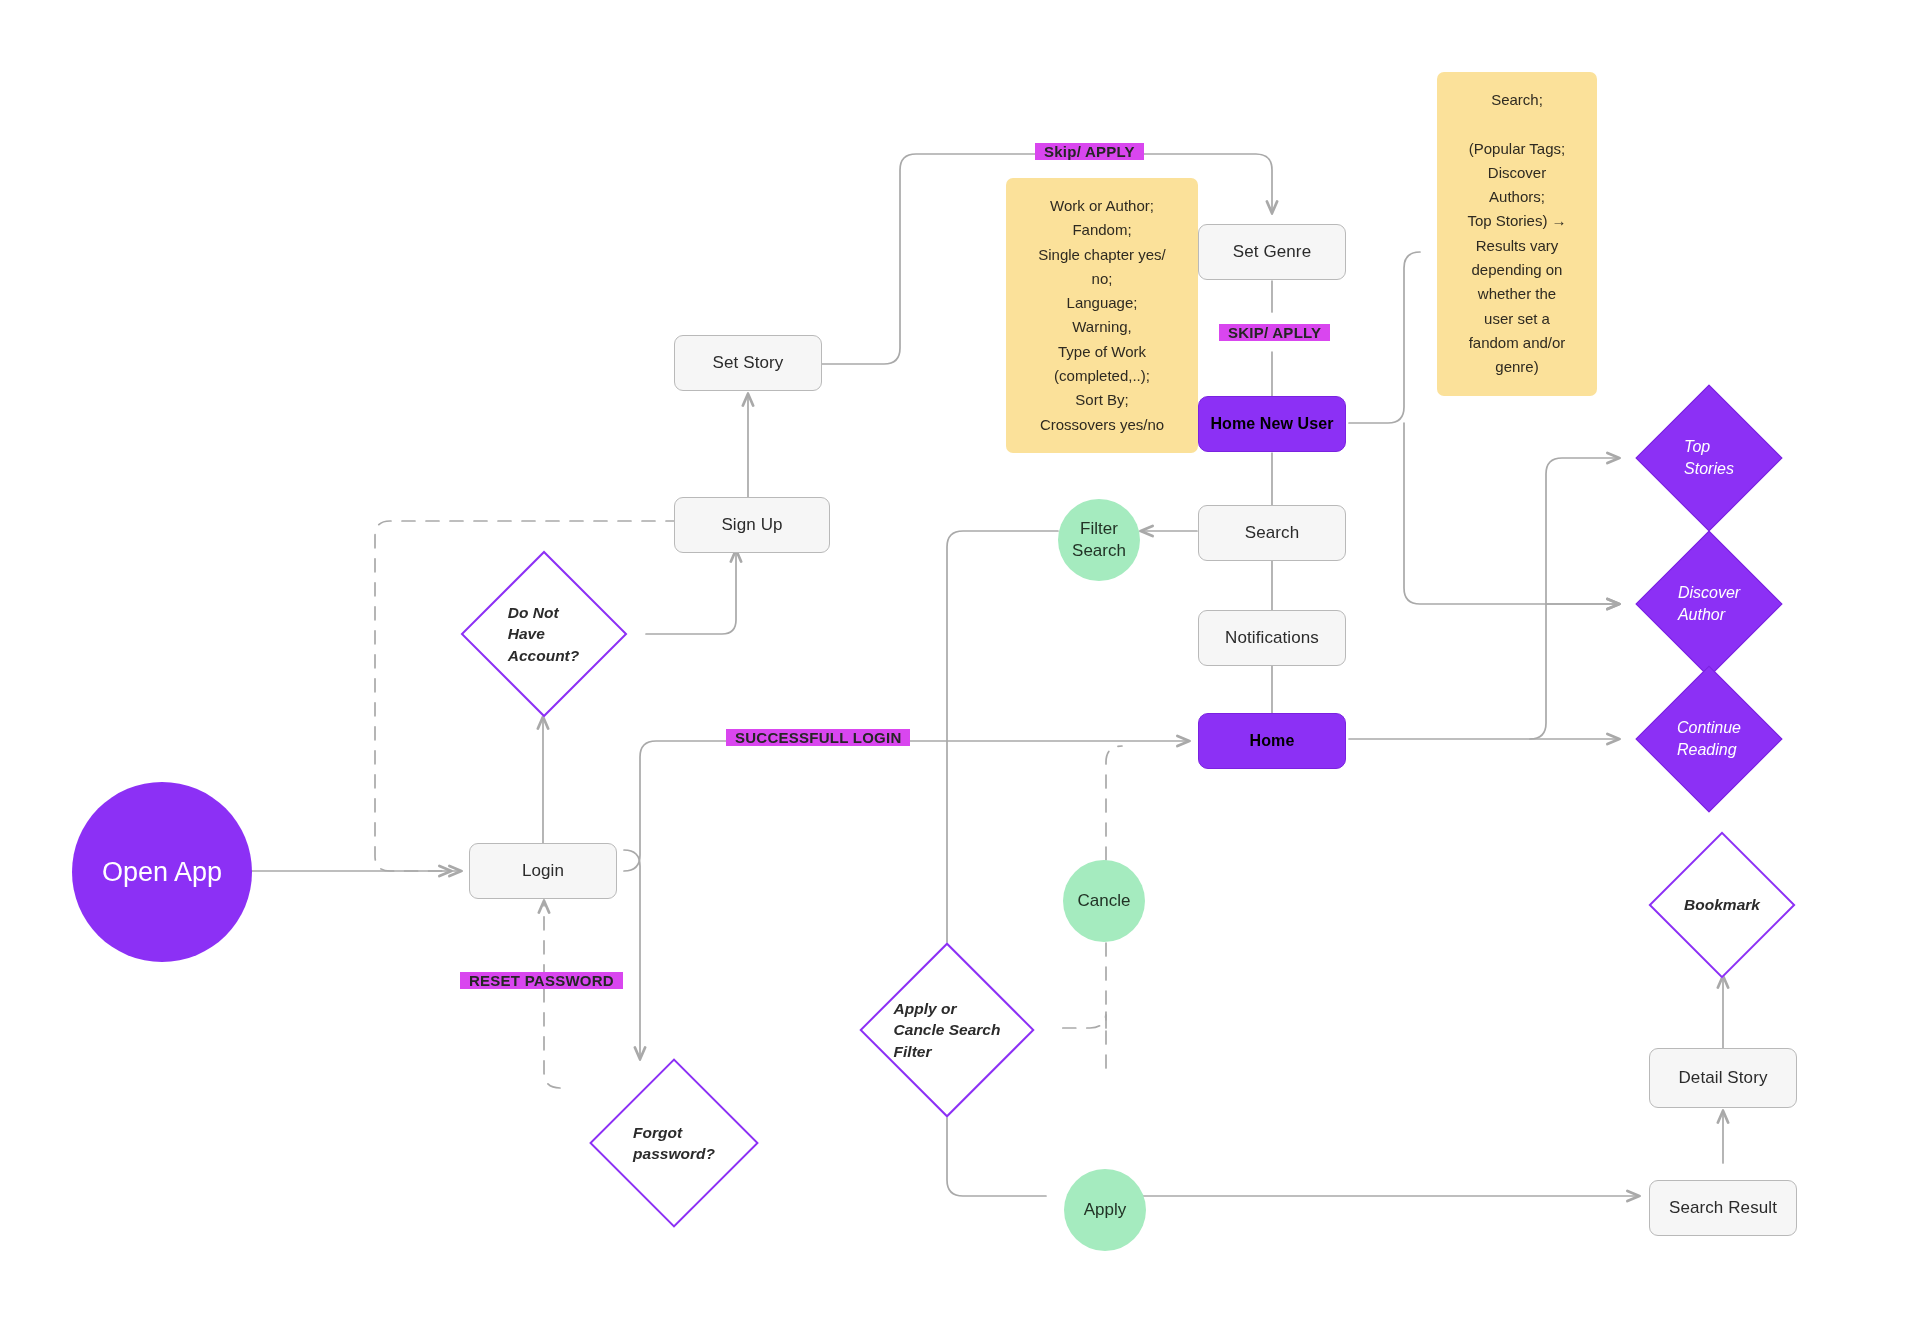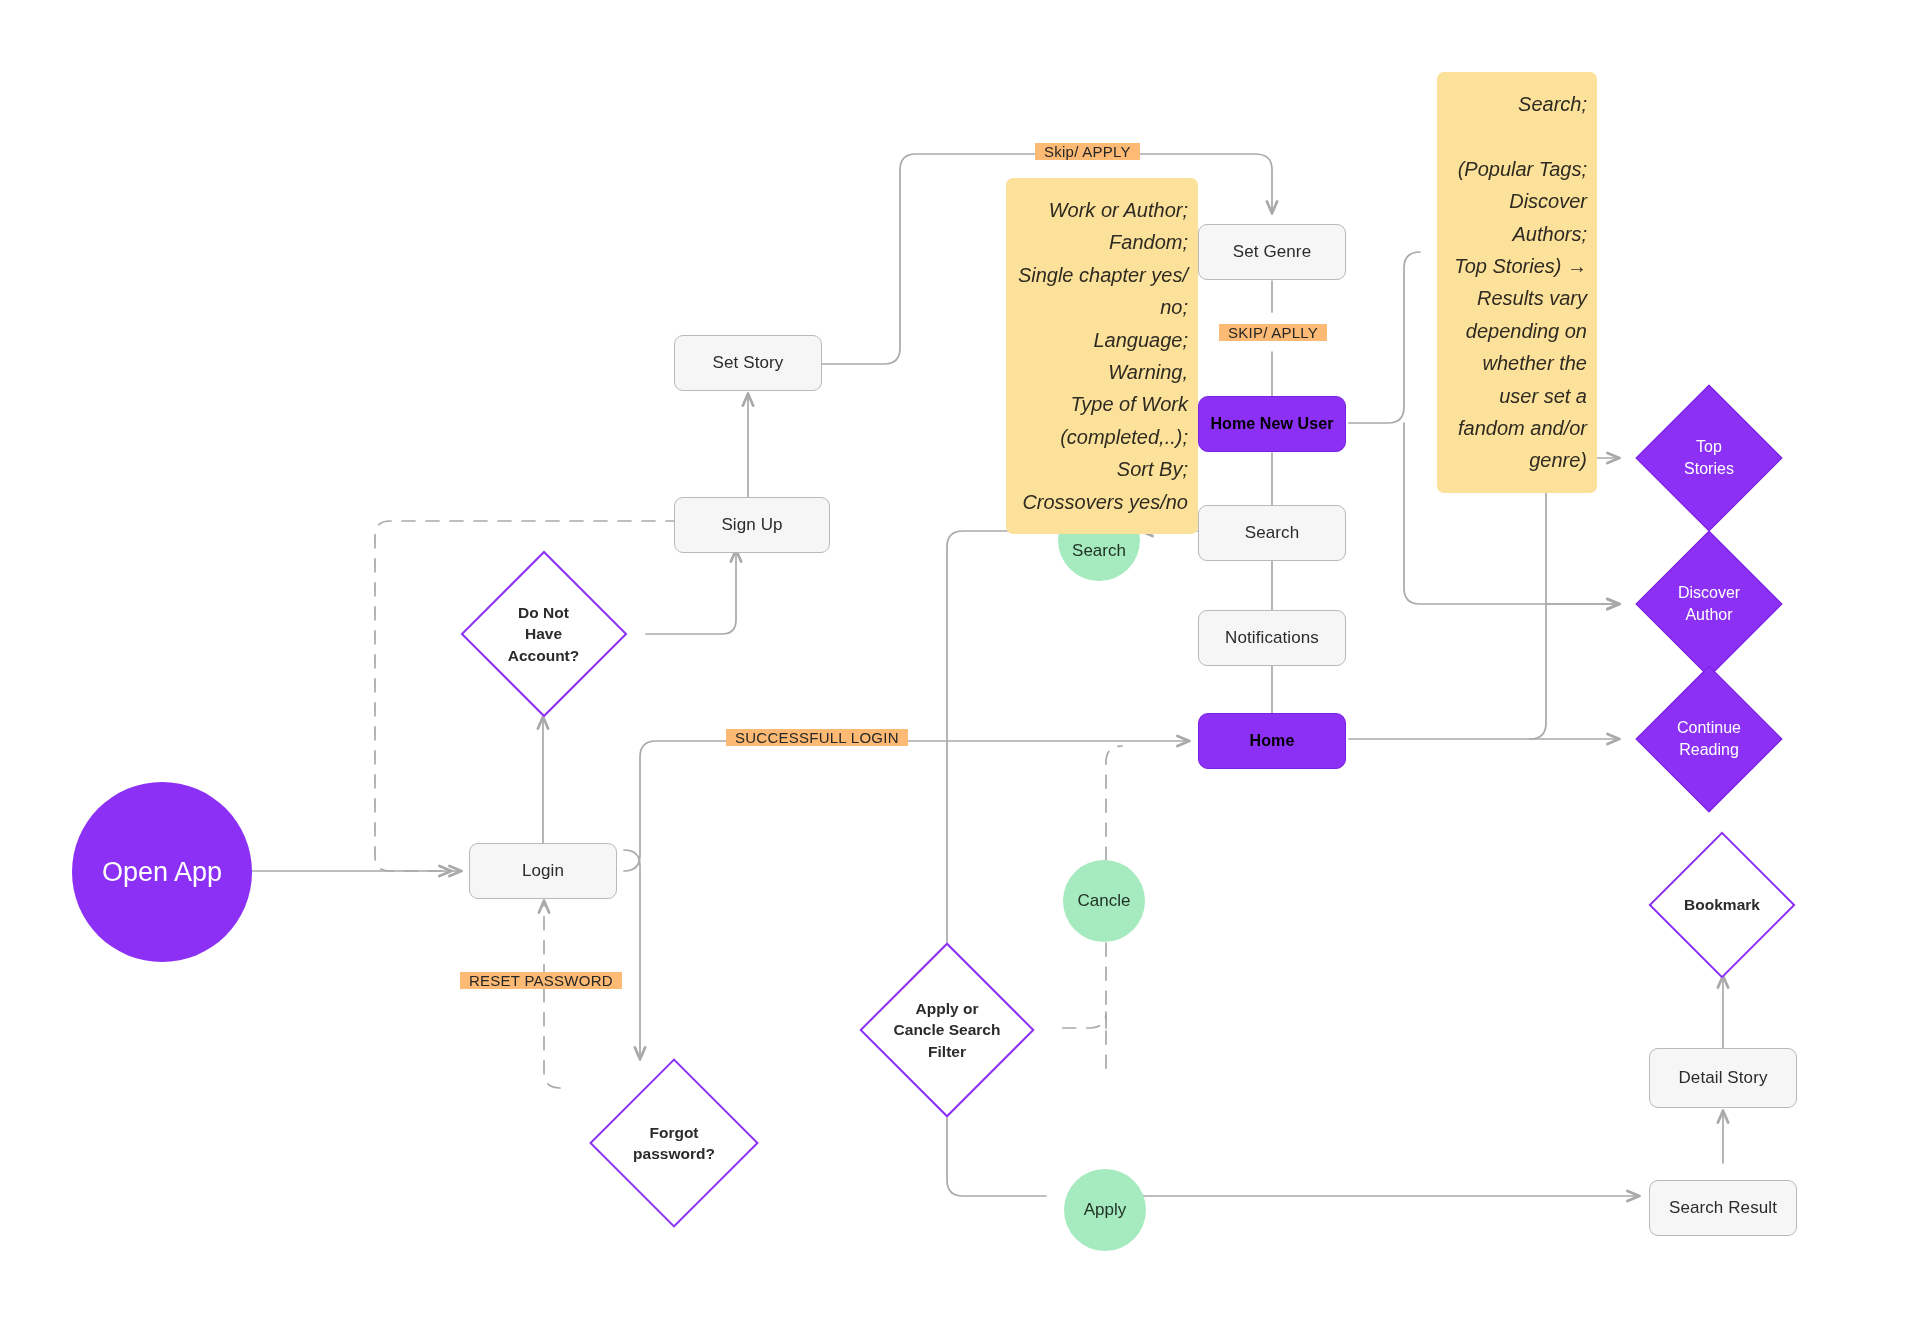--- a/index.html
+++ b/index.html
@@ -17,36 +17,36 @@
   .rect-purple{background:#8c30f5;border:1.6px solid #7a22e0;border-radius:10px;
         color:#000000;font-size:16px;font-weight:700;letter-spacing:.1px;}
 
   
   .circle-purple{background:#8c30f5;border-radius:50%;color:#fff;font-size:27px;font-weight:400;}
 
   
   .circle-green{background:#a5ebbf;border-radius:50%;color:#223326;font-size:17px;font-weight:400;line-height:1.28;}
 
   
-  .note{background:#fbe19a;border-radius:7px;color:#2e2a21;font-size:20px;line-height:1.62;
-        padding:16px 10px;display:block;text-align:right;white-space:pre-line;font-style:italic;}
+  .note{background:#fbe19a;border-radius:7px;color:#2e2a21;font-size:15px;line-height:1.62;
+        padding:16px 10px;display:block;text-align:center;white-space:pre-line;}
 
   
   .diamond{position:absolute;}
   .diamond .shape{position:absolute;left:50%;top:50%;transform:translate(-50%,-50%) rotate(45deg);
         box-sizing:border-box;}
   .diamond .lbl{position:absolute;left:0;top:0;width:100%;height:100%;
-        display:flex;align-items:center;justify-content:center;text-align:center;
-        font-size:15.5px;font-weight:700;color:#2b2b2b;line-height:1.38;}
+        display:flex;align-items:center;justify-content:center;
+        font-size:15.5px;font-weight:700;color:#2b2b2b;line-height:1.38;font-style:italic;}
   .diamond.filled .shape{background:#8c30f5;border:1.5px solid #7a22e0;}
   .diamond.filled .lbl{color:#ffffff;font-weight:400;font-size:16px;}
   .diamond.outline .shape{background:#ffffff;border:2.2px solid #8c30f5;}
 
-  .edge-label{position:absolute;font-size:15px;font-weight:400;color:#262626;
-        letter-spacing:.25px;background:#fdba74;padding:0 9px;white-space:nowrap;}
+  .edge-label{position:absolute;font-size:15px;font-weight:700;color:#262626;
+        letter-spacing:.25px;background:#d946ef;padding:0 9px;white-space:nowrap;}
 </style>
 </head>
 <body>
 
 <div id="canvas">
 
   <svg id="wires" viewBox="0 0 1909 1330" xmlns="http://www.w3.org/2000/svg">
     <defs>
       <marker id="ar" markerWidth="11" markerHeight="11" refX="8.4" refY="4" orient="auto">
         <path d="M1,1 L8,4 L1,7" fill="none" stroke="#a9a9a9" stroke-width="1.6" stroke-linecap="round" stroke-linejoin="round"></path>

